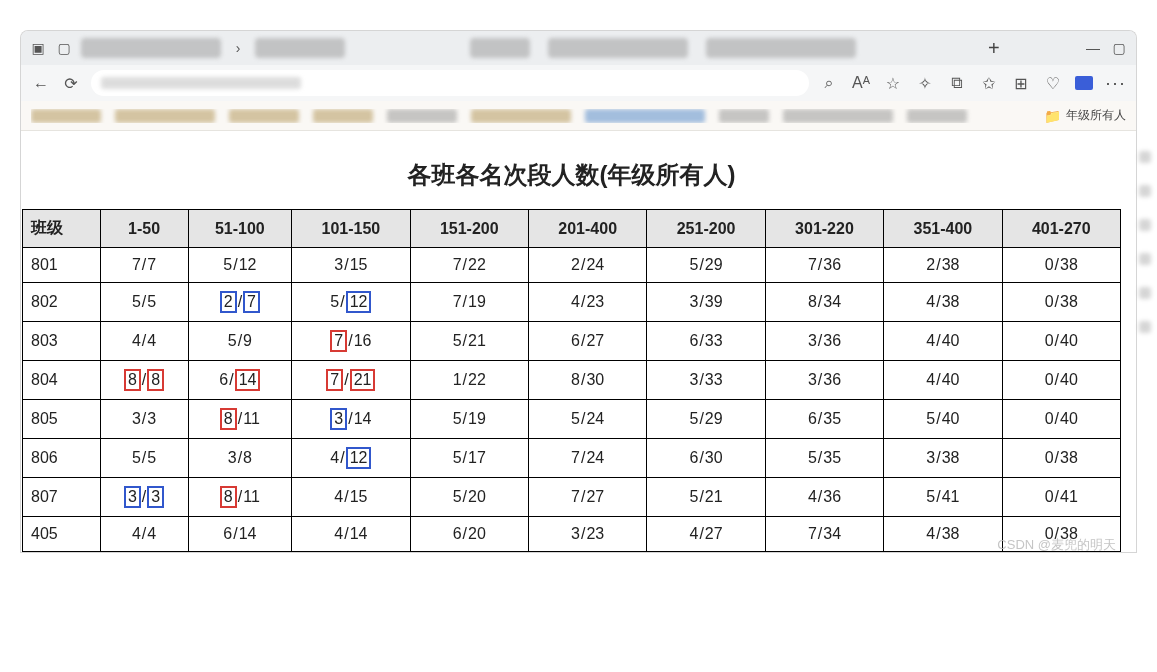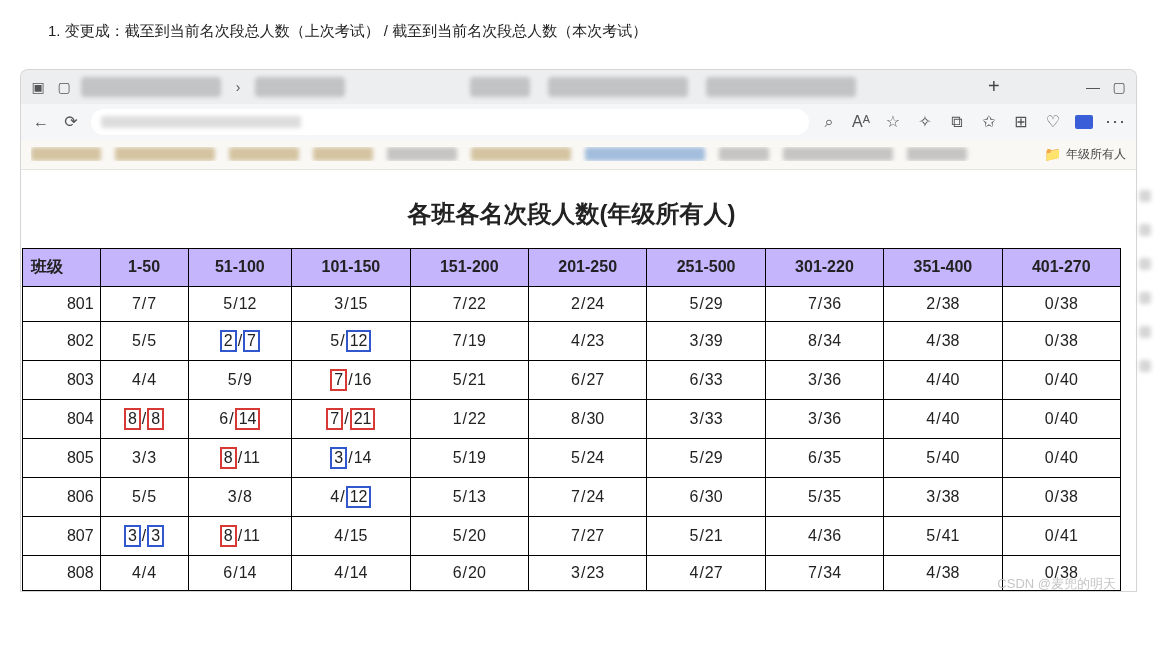--- a/index.html
+++ b/index.html
@@ -88,36 +88,35 @@
       padding: 28px 14px 0 0;
       position: relative;
     }
     .side-strip { position:absolute; right:-17px; top:0; bottom:0; width:16px; display:flex; flex-direction:column; gap:22px; padding-top:20px; }
     .side-blur { width:12px; height:12px; background:#999; filter:blur(2px); opacity:.4; border-radius:3px; margin:0 auto; }
 
     .page-title { text-align:center; font-size:24px; font-weight:700; margin-bottom:18px; }
 
     table.data { border-collapse: collapse; width: calc(100% - 2px); margin:0 1px; font-size:16px; }
     table.data th, table.data td { border:1px solid #000; padding:8px 6px; text-align:center; }
-    table.data th { background:#c4b5fd; font-weight:700; }
+    table.data th { background:#e5e5e5; font-weight:700; }
     table.data th.first { text-align:left; padding-left:8px; }
-    table.data td.first { text-align:right; padding-left:8px; }
+    table.data td.first { text-align:left; padding-left:8px; }
     .mark { display:inline-block; padding:0 2px; }
     .mark-red { border:2px solid #d73a34; }
     .mark-blue { border:2px solid #3157cc; }
     .slash { padding:0 1px; }
 
     .watermark { position:absolute; right:20px; bottom:-2px; font-size:13px; color:#bbb; opacity:.85; }
   </style>
 </head>
 <body>
 
 <div class="requirements">
   <div class="req-list">
-    <div class="req-item">1. 变更成：截至到当前名次段总人数（上次考试） / 截至到当前名次段总人数（本次考试）</div>
   </div>
 </div>
 
 <div class="browser-chrome">
   <div class="tab-bar">
     <span class="tab-icon">▣</span>
     <span class="tab-icon">▢</span>
     <div class="tab-blur" style="width:140px"></div>
     <span class="tab-icon">›</span>
     <div class="tab-blur" style="width:90px"></div>
@@ -185,22 +184,22 @@
   <div class="page-title">各班各名次段人数(年级所有人)</div>
 
   <table class="data">
     <thead>
       <tr id="head-row">
           <th class="first">班级</th>
           <th>1-50</th>
           <th>51-100</th>
           <th>101-150</th>
           <th>151-200</th>
-          <th>201-250</th>
-          <th>251-500</th>
+          <th>201-400</th>
+          <th>251-200</th>
           <th>301-220</th>
           <th>351-400</th>
           <th>401-270</th>
         </tr>
     </thead>
     <tbody id="tbody">
         <tr>
           <td class="first">801</td>
           <td><span>7</span><span class="slash">/</span><span>7</span></td>
           <td><span>5</span><span class="slash">/</span><span>12</span></td>
@@ -258,41 +257,41 @@
           <td><span>5</span><span class="slash">/</span><span>29</span></td>
           <td><span>6</span><span class="slash">/</span><span>35</span></td>
           <td><span>5</span><span class="slash">/</span><span>40</span></td>
           <td><span>0</span><span class="slash">/</span><span>40</span></td>
         </tr>
         <tr>
           <td class="first">806</td>
           <td><span>5</span><span class="slash">/</span><span>5</span></td>
           <td><span>3</span><span class="slash">/</span><span>8</span></td>
           <td><span>4</span><span class="slash">/</span><span class="mark mark-blue">12</span></td>
-          <td><span>5</span><span class="slash">/</span><span>13</span></td>
+          <td><span>5</span><span class="slash">/</span><span>17</span></td>
           <td><span>7</span><span class="slash">/</span><span>24</span></td>
           <td><span>6</span><span class="slash">/</span><span>30</span></td>
           <td><span>5</span><span class="slash">/</span><span>35</span></td>
           <td><span>3</span><span class="slash">/</span><span>38</span></td>
           <td><span>0</span><span class="slash">/</span><span>38</span></td>
         </tr>
         <tr>
           <td class="first">807</td>
           <td><span class="mark mark-blue">3</span><span class="slash">/</span><span class="mark mark-blue">3</span></td>
           <td><span class="mark mark-red">8</span><span class="slash">/</span><span>11</span></td>
           <td><span>4</span><span class="slash">/</span><span>15</span></td>
           <td><span>5</span><span class="slash">/</span><span>20</span></td>
           <td><span>7</span><span class="slash">/</span><span>27</span></td>
           <td><span>5</span><span class="slash">/</span><span>21</span></td>
           <td><span>4</span><span class="slash">/</span><span>36</span></td>
           <td><span>5</span><span class="slash">/</span><span>41</span></td>
           <td><span>0</span><span class="slash">/</span><span>41</span></td>
         </tr>
         <tr>
-          <td class="first">808</td>
+          <td class="first">405</td>
           <td><span>4</span><span class="slash">/</span><span>4</span></td>
           <td><span>6</span><span class="slash">/</span><span>14</span></td>
           <td><span>4</span><span class="slash">/</span><span>14</span></td>
           <td><span>6</span><span class="slash">/</span><span>20</span></td>
           <td><span>3</span><span class="slash">/</span><span>23</span></td>
           <td><span>4</span><span class="slash">/</span><span>27</span></td>
           <td><span>7</span><span class="slash">/</span><span>34</span></td>
           <td><span>4</span><span class="slash">/</span><span>38</span></td>
           <td><span>0</span><span class="slash">/</span><span>38</span></td>
         </tr>

